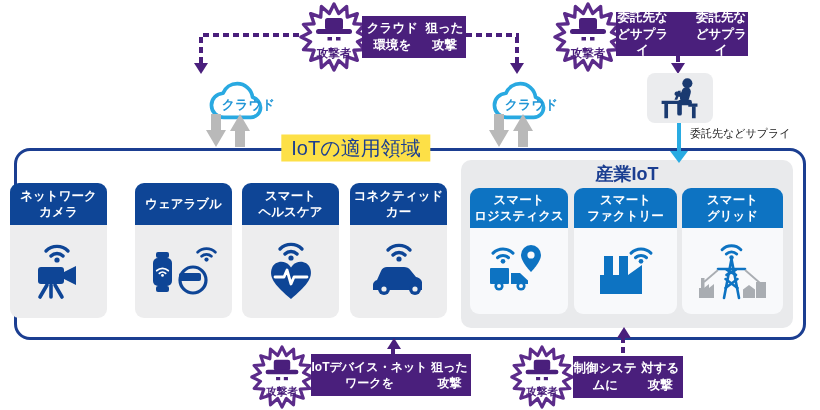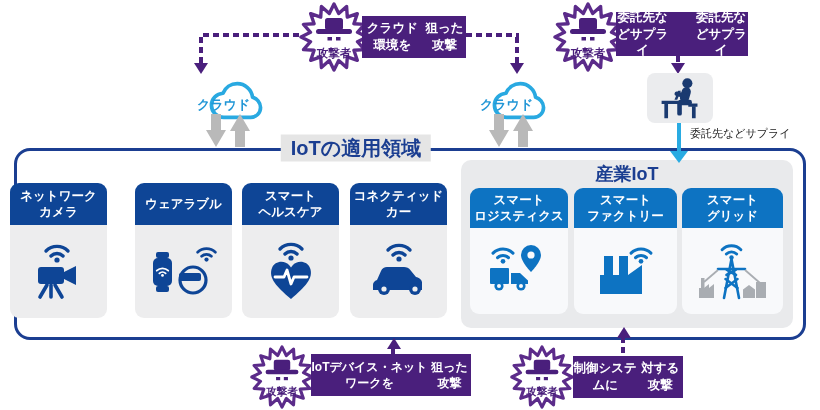--- a/index.html
+++ b/index.html
@@ -17,29 +17,29 @@
   .tri-down { position:absolute; width:0; height:0;
               border-left:7px solid transparent; border-right:7px solid transparent;
               border-top:11px solid #4a1f7c; }
   .tri-up   { position:absolute; width:0; height:0;
               border-left:7px solid transparent; border-right:7px solid transparent;
               border-bottom:11px solid #4a1f7c; }
   .starburst { position:absolute; }
 
   
   .cloud { position:absolute; width:78px; height:54px; }
-  .cloud-label { position:absolute; width:78px; text-align:left; color:#2196d6;
+  .cloud-label { position:absolute; width:78px; text-align:right; color:#2196d6;
                  font-weight:bold; font-size:13px; }
 
   
   .main-box { position:absolute; left:14px; top:148px; width:792px; height:192px;
               border:3px solid #1b3e91; border-radius:16px; background:#ffffff; }
   .main-title { position:absolute; left:356px; top:148px; transform:translate(-50%,-50%);
-                background:#e5e5e5; padding:0 10px; color:#1b3e91; font-size:20px;
-                font-weight:bold; z-index:5; white-space:nowrap; }
+                background:#fde047; padding:0 10px; color:#1b3e91; font-size:20px;
+                font-weight:normal; z-index:5; white-space:nowrap; }
 
   
   .card { position:absolute; width:97px; height:135px; z-index:2; }
   .card-head { height:42px; background:#0e4596; border-radius:9px 9px 0 0; color:#ffffff;
                font-size:12.5px; font-weight:bold; display:flex; flex-direction:column;
                align-items:center; justify-content:center; text-align:center; line-height:1.3; }
   .card-body { height:93px; background:#ededee; border-radius:0 0 9px 9px;
                display:flex; align-items:center; justify-content:center; }
   .ind-panel { position:absolute; left:461px; top:160px; width:332px; height:168px;
                background:#e9eaec; border-radius:10px; z-index:1; }

